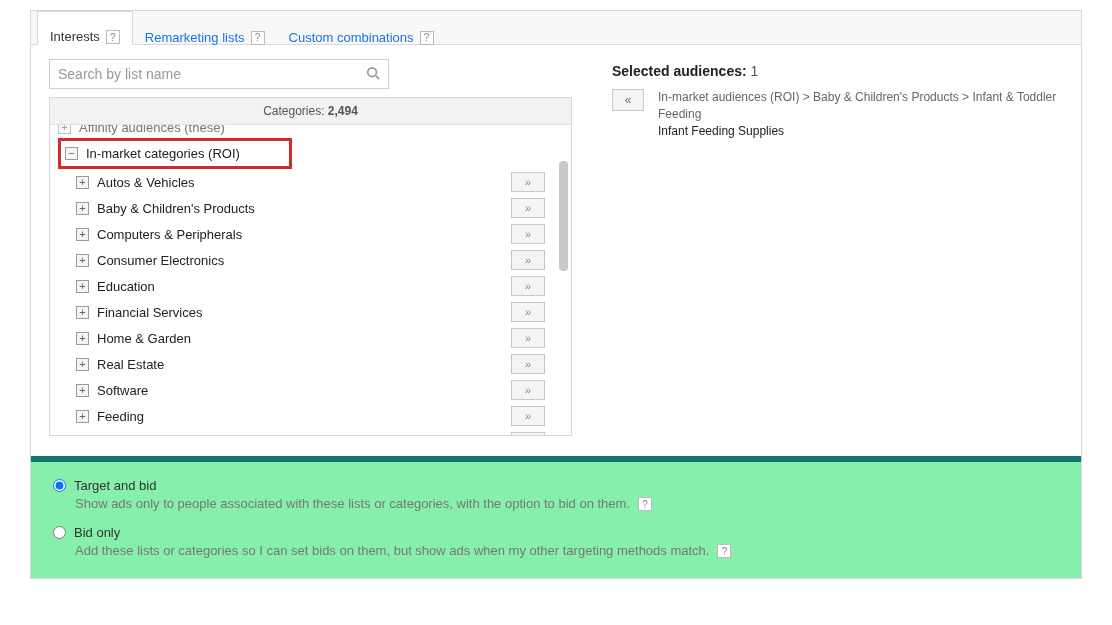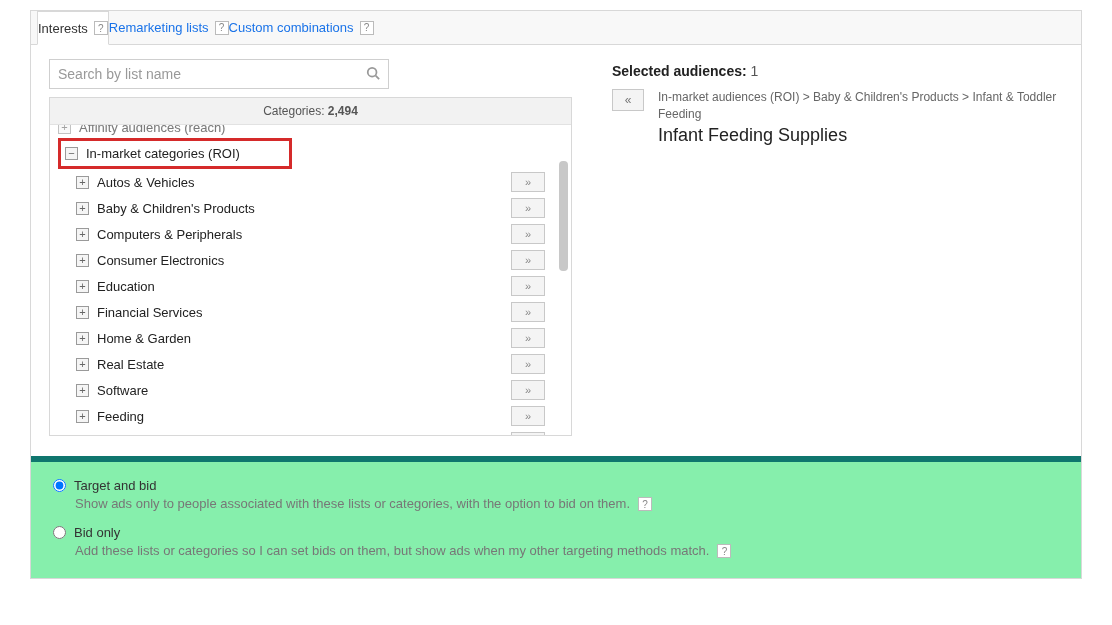--- a/index.html
+++ b/index.html
@@ -17,22 +17,22 @@
   .tabs {
     display: flex;
     align-items: center;
     border-bottom: 1px solid #d8d8d8;
     background: #f8f8f8;
     padding-left: 6px;
     height: 34px;
   }
   .tab {
     display: flex;
-    align-items: center;
-    padding: 0 0;
+    align-items: flex-end;
+    padding: 0 12px;
     height: 34px;
     font-size: 13px;
     color: #1a73e8;
     cursor: pointer;
     gap: 6px;
   }
   .tab.active {
     background: #fff;
     border: 1px solid #d8d8d8;
     border-bottom: 1px solid #fff;
@@ -181,21 +181,21 @@
     color: #777;
     font-size: 12px;
     cursor: pointer;
     flex-shrink: 0;
   }
   .sel-text {
     font-size: 12px;
     line-height: 1.4;
   }
   .sel-path { color: #666; }
-  .sel-leaf { color: #222; font-size: 18px; }
+  .sel-leaf { color: #222; font-size: 12px; }
   .targeting {
     border-top: 6px solid #0f766e;
     background: #86efac;
     padding: 16px 22px 20px 22px;
   }
   .radio-row {
     display: flex;
     align-items: center;
     gap: 8px;
     margin-bottom: 3px;
@@ -250,21 +250,21 @@
       <div class="list-panel">
         <div class="cat-header">
           <span>Categories:</span>
           <b>2,494</b>
         </div>
         <div class="tree-body">
           <div class="tree-inner">
             <div class="node-row" style="opacity:0.6; margin-top:-8px;">
               <span class="node-label">
                 <span class="plusminus">+</span>
-                <span style="text-shadow:0 0 1px #ccc;">Affinity audiences (reach)</span>
+                <span style="text-shadow:0 0 1px #ccc;">Affinity audiences (these)</span>
               </span>
             </div>
 
             <div class="highlight-box">
               <div class="node-row">
                 <span class="node-label">
                   <span class="plusminus">−</span>
                   <span>In-market categories (ROI)</span>
                 </span>
               </div>

